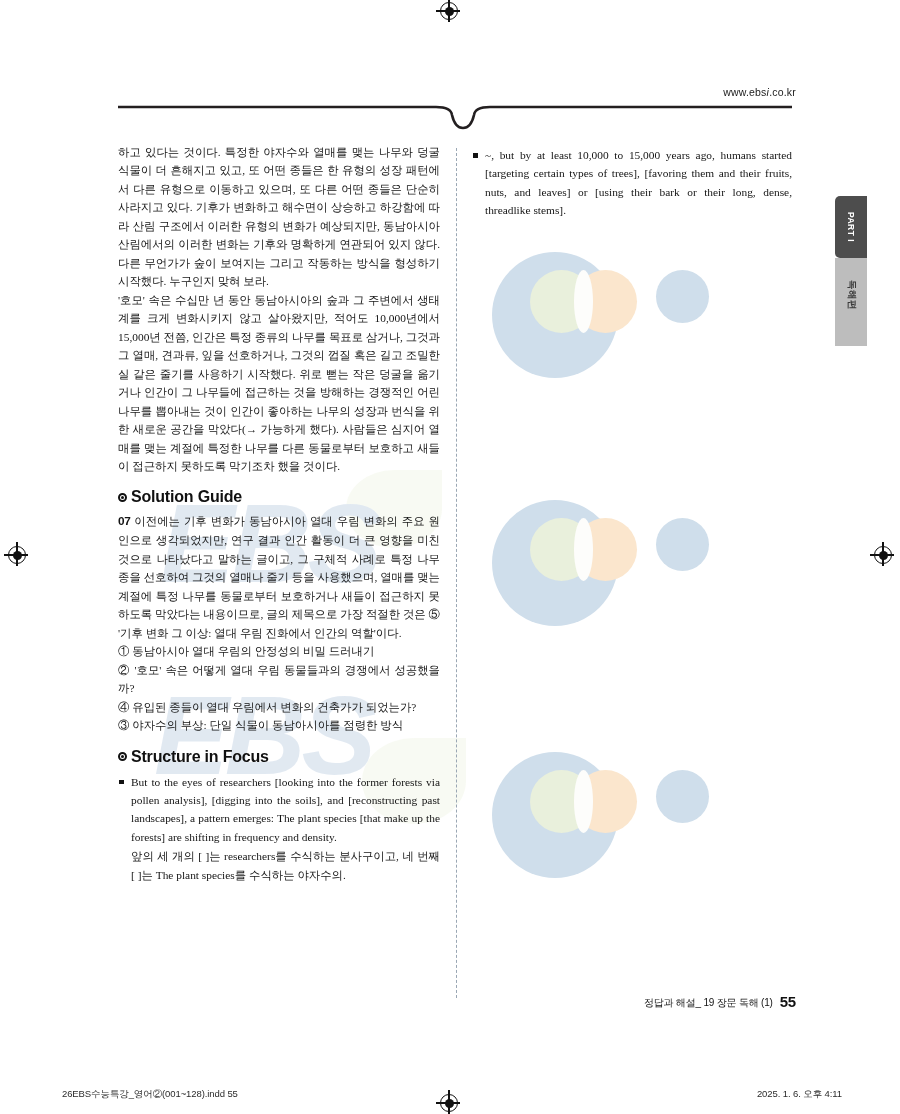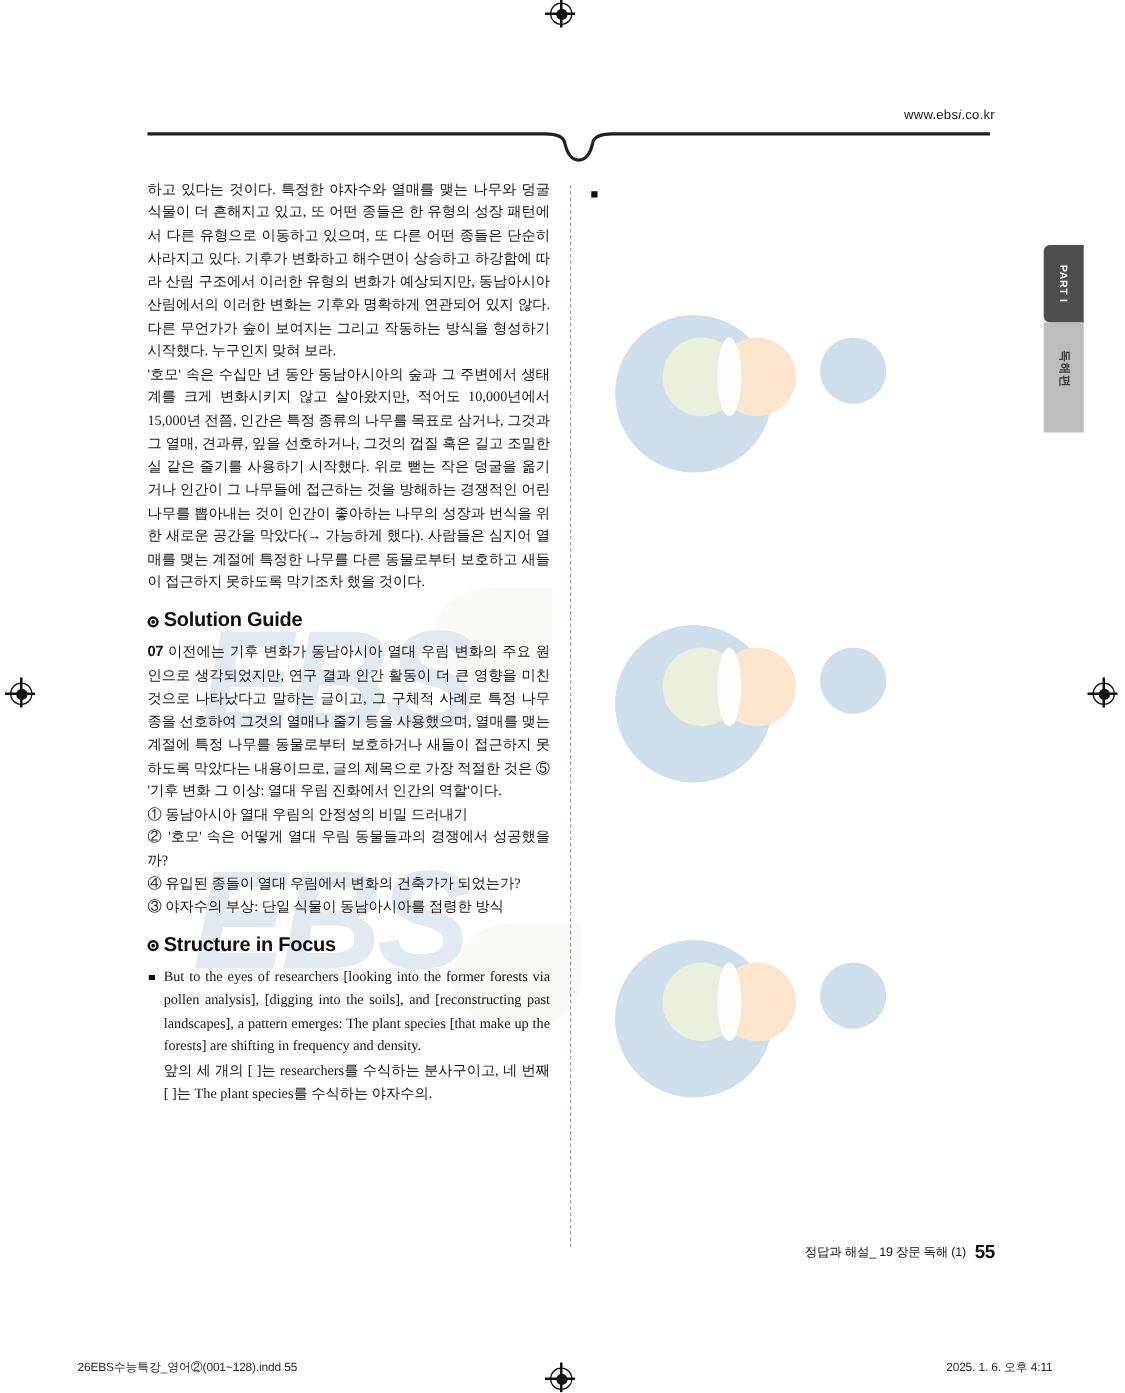--- a/index.html
+++ b/index.html
@@ -244,21 +244,21 @@
   
   .footer-line {
     position: absolute;
     right: 104px;
     top: 993px;
     font-family: "Liberation Sans", sans-serif;
     font-size: 10px;
     color: #111;
     letter-spacing: -0.2px;
     display: flex;
-    align-items: center;
+    align-items: flex-end;
     gap: 7px;
   }
   .footer-pageno {
     font-family: "Liberation Sans", sans-serif;
     font-size: 15px;
     font-weight: bold;
     color: #111;
   }
 
   .print-meta-left {
@@ -372,20 +372,21 @@
     </div>
 
     <div class="sq-item">
       <span class="en">But to the eyes of researchers [looking into the former forests via pollen analysis], [digging into the soils], and [reconstructing past landscapes], a pattern emerges: The plant species [that make up the forests] are shifting in frequency and density.</span>
       <span class="sub"><span>앞의 세 개의 [  ]는 </span><span class="en">researchers</span><span>를 수식하는 분사구이고, 네 번째 [  ]는 </span><span class="en">The plant species</span><span>를 수식하는 야자수의.</span></span>
     </div>
   </div>
 
   <div class="col col-right">
     <div class="sq-item">
+      <span class="en">~, but by at least 10,000 to 15,000 years ago, humans started [targeting certain types of trees], [favoring them and their fruits, nuts, and leaves] or [using their bark or their long, dense, threadlike stems].</span>
     </div>
   </div>
 
   <div class="footer-line">
     <span>정답과 해설_ 19 장문 독해 (1)</span>
     <span class="footer-pageno">55</span>
   </div>
 
   <div class="print-meta-left">26EBS수능특강_영어②(001~128).indd   55</div>
   <div class="print-meta-right">2025. 1. 6.   오후 4:11</div>

